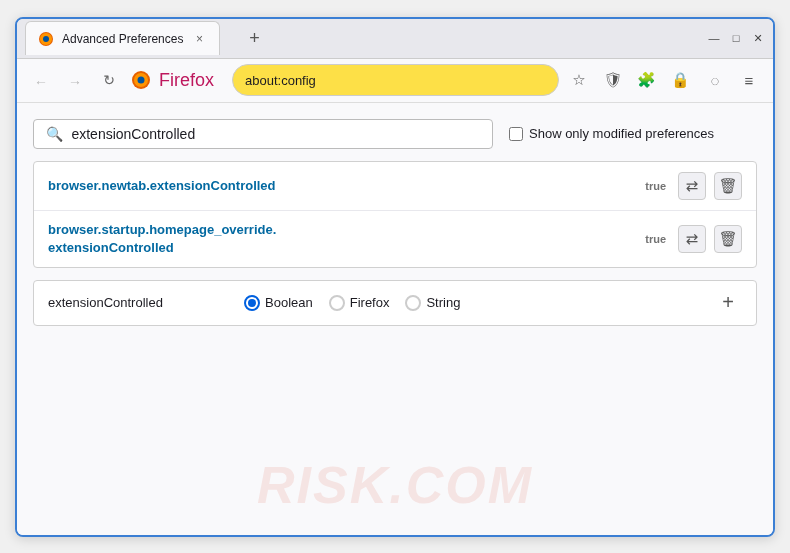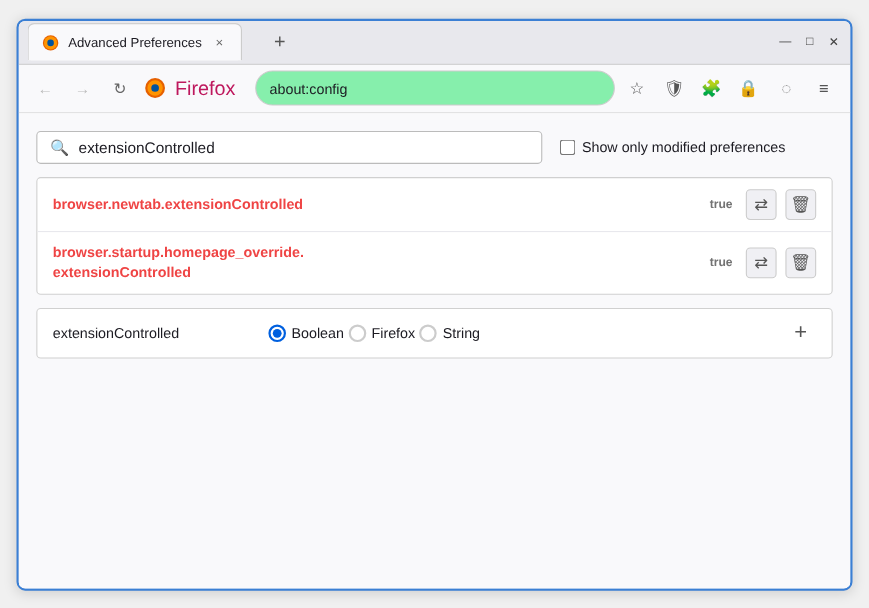--- a/index.html
+++ b/index.html
@@ -123,21 +123,21 @@
     }
 
     .nav-btn.disabled {
       color: #bbb;
       cursor: default;
     }
 
     .address-bar {
       display: flex;
       align-items: center;
-      background: #86efac;
+      background: #fde047;
       border: 1px solid #ccc;
       border-radius: 20px;
       padding: 4px 12px;
       flex: 1;
       height: 32px;
       gap: 8px;
     }
 
     .address-text {
       font-size: 13px;
@@ -253,21 +253,21 @@
       gap: 12px;
     }
 
     .pref-row:last-child {
       border-bottom: none;
     }
 
     .pref-name {
       font-weight: 700;
       font-size: 13px;
-      color: #ef4444;
+      color: #0369a1;
       flex: 1;
     }
 
     .pref-name.multiline {
       line-height: 1.4;
     }
 
     .pref-value {
       font-weight: 700;
       font-size: 11px;
@@ -312,21 +312,21 @@
     .new-pref-name {
       font-size: 13px;
       color: #1c1b22;
       font-weight: 400;
       min-width: 180px;
     }
 
     .radio-group {
       display: flex;
       align-items: center;
-      gap: 4px;
+      gap: 16px;
     }
 
     .radio-option {
       display: flex;
       align-items: center;
       gap: 5px;
       cursor: pointer;
       font-size: 13px;
       color: #1c1b22;
     }
@@ -418,20 +418,21 @@
       <span class="nav-action-btn">🛡</span>
       <span class="nav-action-btn">🧩</span>
       <span class="nav-action-btn">🔒</span>
       <span class="nav-action-btn">◌</span>
       <span class="nav-action-btn">≡</span>
     </div>
   </div>
 
   <div class="content">
 
+    <div class="watermark">RISK.COM</div>
 
     <div class="search-area">
       <div class="search-input-wrapper">
         <span class="search-icon-svg">🔍</span>
         <input type="text" value="extensionControlled" style="">
       </div>
       <label class="show-modified-label">
         <input type="checkbox" style="">
         <span>Show only modified preferences</span>
       </label>

